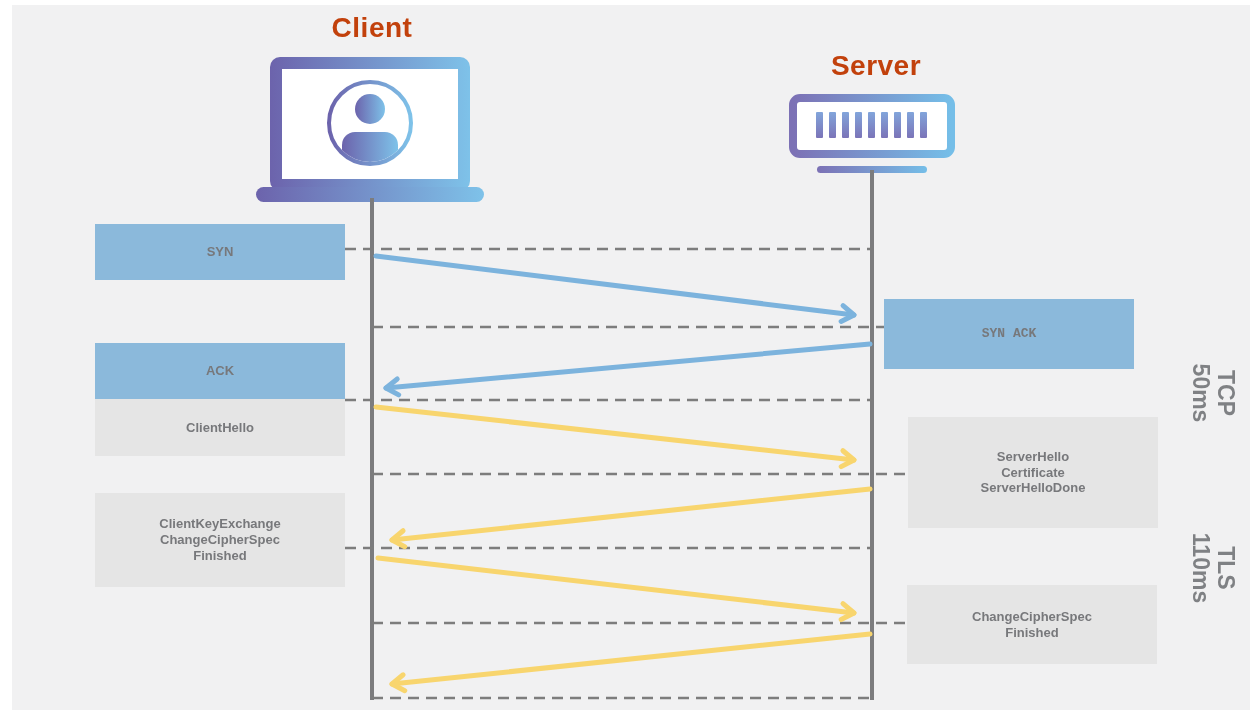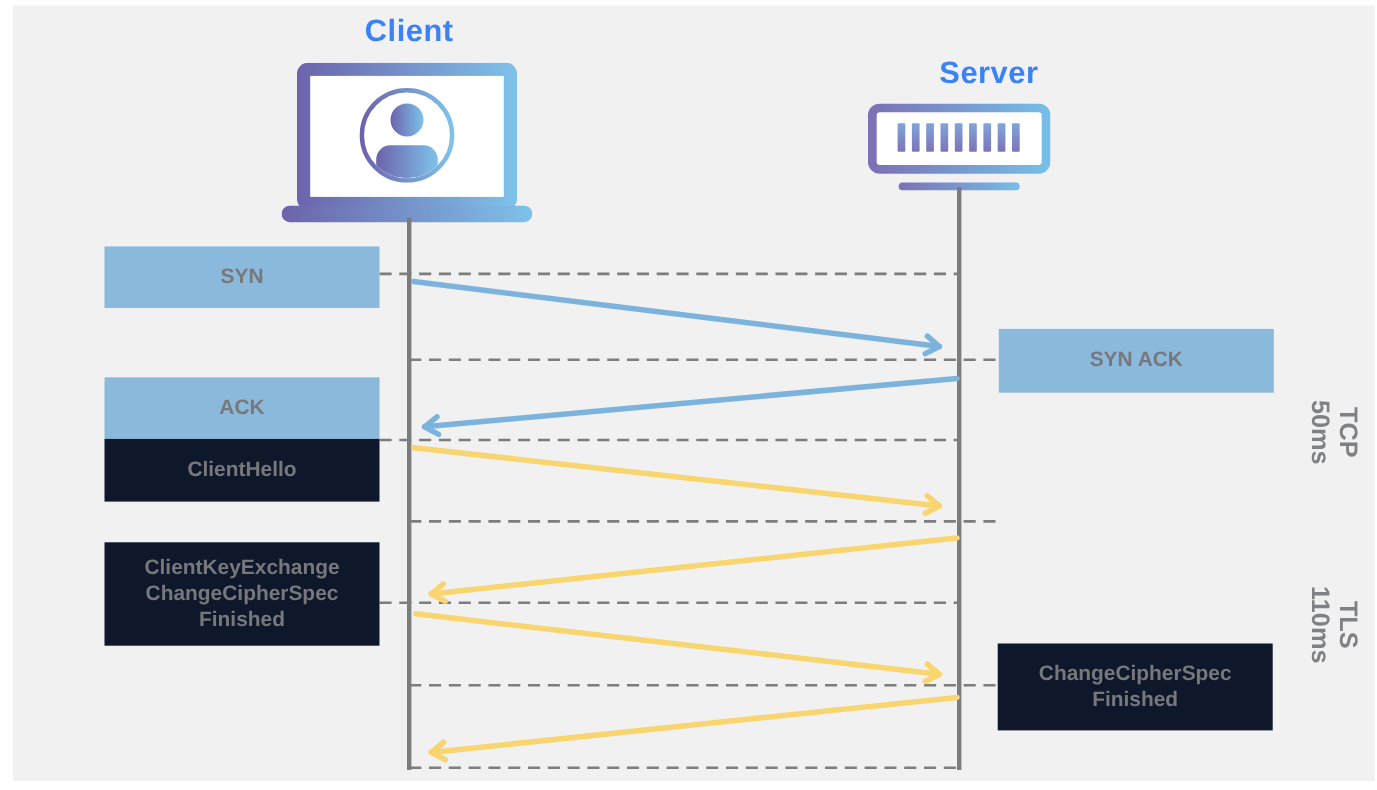--- a/index.html
+++ b/index.html
@@ -6,33 +6,33 @@
   .page{
     position:relative;width:1252px;height:718px;overflow:hidden;
     font-family:"Liberation Sans",sans-serif;background:#ffffff;
   }
   .panel{
     position:absolute;left:12px;top:5px;right:2px;bottom:8px;
     background:#f1f1f2;
   }
   .actor-title{
     position:absolute;transform:translateX(-50%);
-    font-size:28px;font-weight:bold;color:#3b82f6;letter-spacing:0.5px;
+    font-size:28px;font-weight:bold;color:#c2410c;letter-spacing:0.5px;
     white-space:nowrap;
   }
   .lifeline{
     position:absolute;width:4px;background:#7c7c7e;
   }
   .msg-box{
     position:absolute;display:flex;align-items:center;justify-content:center;
-    font-size:19px;font-weight:bold;color:#77787b;text-align:center;
+    font-size:13px;font-weight:bold;color:#77787b;text-align:center;
     white-space:pre-line;line-height:1.22;
   }
   .msg-box.tcp{background:#8bb9db;}
-  .msg-box.tls{background:#0f172a;}
+  .msg-box.tls{background:#e5e5e5;}
   .section-label{
     position:absolute;transform:translate(-50%,-50%) rotate(90deg);
     font-size:23px;font-weight:bold;color:#7f8184;text-align:center;
     line-height:1.08;white-space:nowrap;
   }
   .section-label span{display:block;}
   .overlay-svg{position:absolute;left:0;top:0;pointer-events:none;}
   .dash{stroke:#7d7d7d;stroke-width:2.4;stroke-dasharray:11 7;}
   .arrow{stroke-width:5;stroke-linecap:round;fill:none;}
   .arrow.tcp{stroke:#7cb3dd;}
@@ -40,21 +40,21 @@
   .icon{position:absolute;}
 </style>
 </head>
 <body>
 
 <div class="page">
 
   <div class="panel"></div>
 
   <div class="actor-title" style="left:372px;top:12px;">Client</div>
-  <div class="actor-title" style="left:876px;top:50px;margin-left:23px;">Server</div>
+  <div class="actor-title" style="left:876px;top:50px;">Server</div>
 
   <svg class="icon" style="left:256px;top:57px;" width="228" height="146" viewBox="0 0 228 146">
     <defs>
       <linearGradient id="lapgrad" x1="0" y1="0" x2="1" y2="0">
         <stop offset="0" stop-color="#6c63ac"></stop>
           <stop offset="1" stop-color="#7ec2e9"></stop>
       </linearGradient>
       <clipPath id="lapclip">
           <circle cx="114" cy="66" r="39"></circle>
         </clipPath>
@@ -122,21 +122,24 @@
       <line x1="870" y1="634" x2="392" y2="684" class="arrow tls" marker-end="url(#chev-tls)"></line>
     </svg>
 
   <div class="msg-box tcp" style="left:95px;top:224px;width:250px;height:56px;">SYN</div>
   <div class="msg-box tcp" style="left:95px;top:343px;width:250px;height:56px;text-align:right;">ACK</div>
   <div class="msg-box tls" style="left:95px;top:399px;width:250px;height:57px;">ClientHello</div>
   <div class="msg-box tls" style="left:95px;top:493px;width:250px;height:94px;">ClientKeyExchange
 ChangeCipherSpec
 Finished</div>
 
-  <div class="msg-box tcp" style="left:908px;top:299px;width:250px;height:58px;">SYN ACK</div>
+  <div class="msg-box tcp" style="left:884px;top:299px;width:250px;height:70px;font-family:Liberation Mono, monospace;">SYN ACK</div>
+  <div class="msg-box tls" style="left:908px;top:417px;width:250px;height:111px;">ServerHello
+Certificate
+ServerHelloDone</div>
   <div class="msg-box tls" style="left:907px;top:585px;width:250px;height:79px;">ChangeCipherSpec
 Finished</div>
 
   <div class="section-label" style="left:1213px;top:393px;">
     <span>TCP</span>
     <span>50ms</span>
   </div>
   <div class="section-label" style="left:1213px;top:568px;">
     <span>TLS</span>
     <span>110ms</span>

